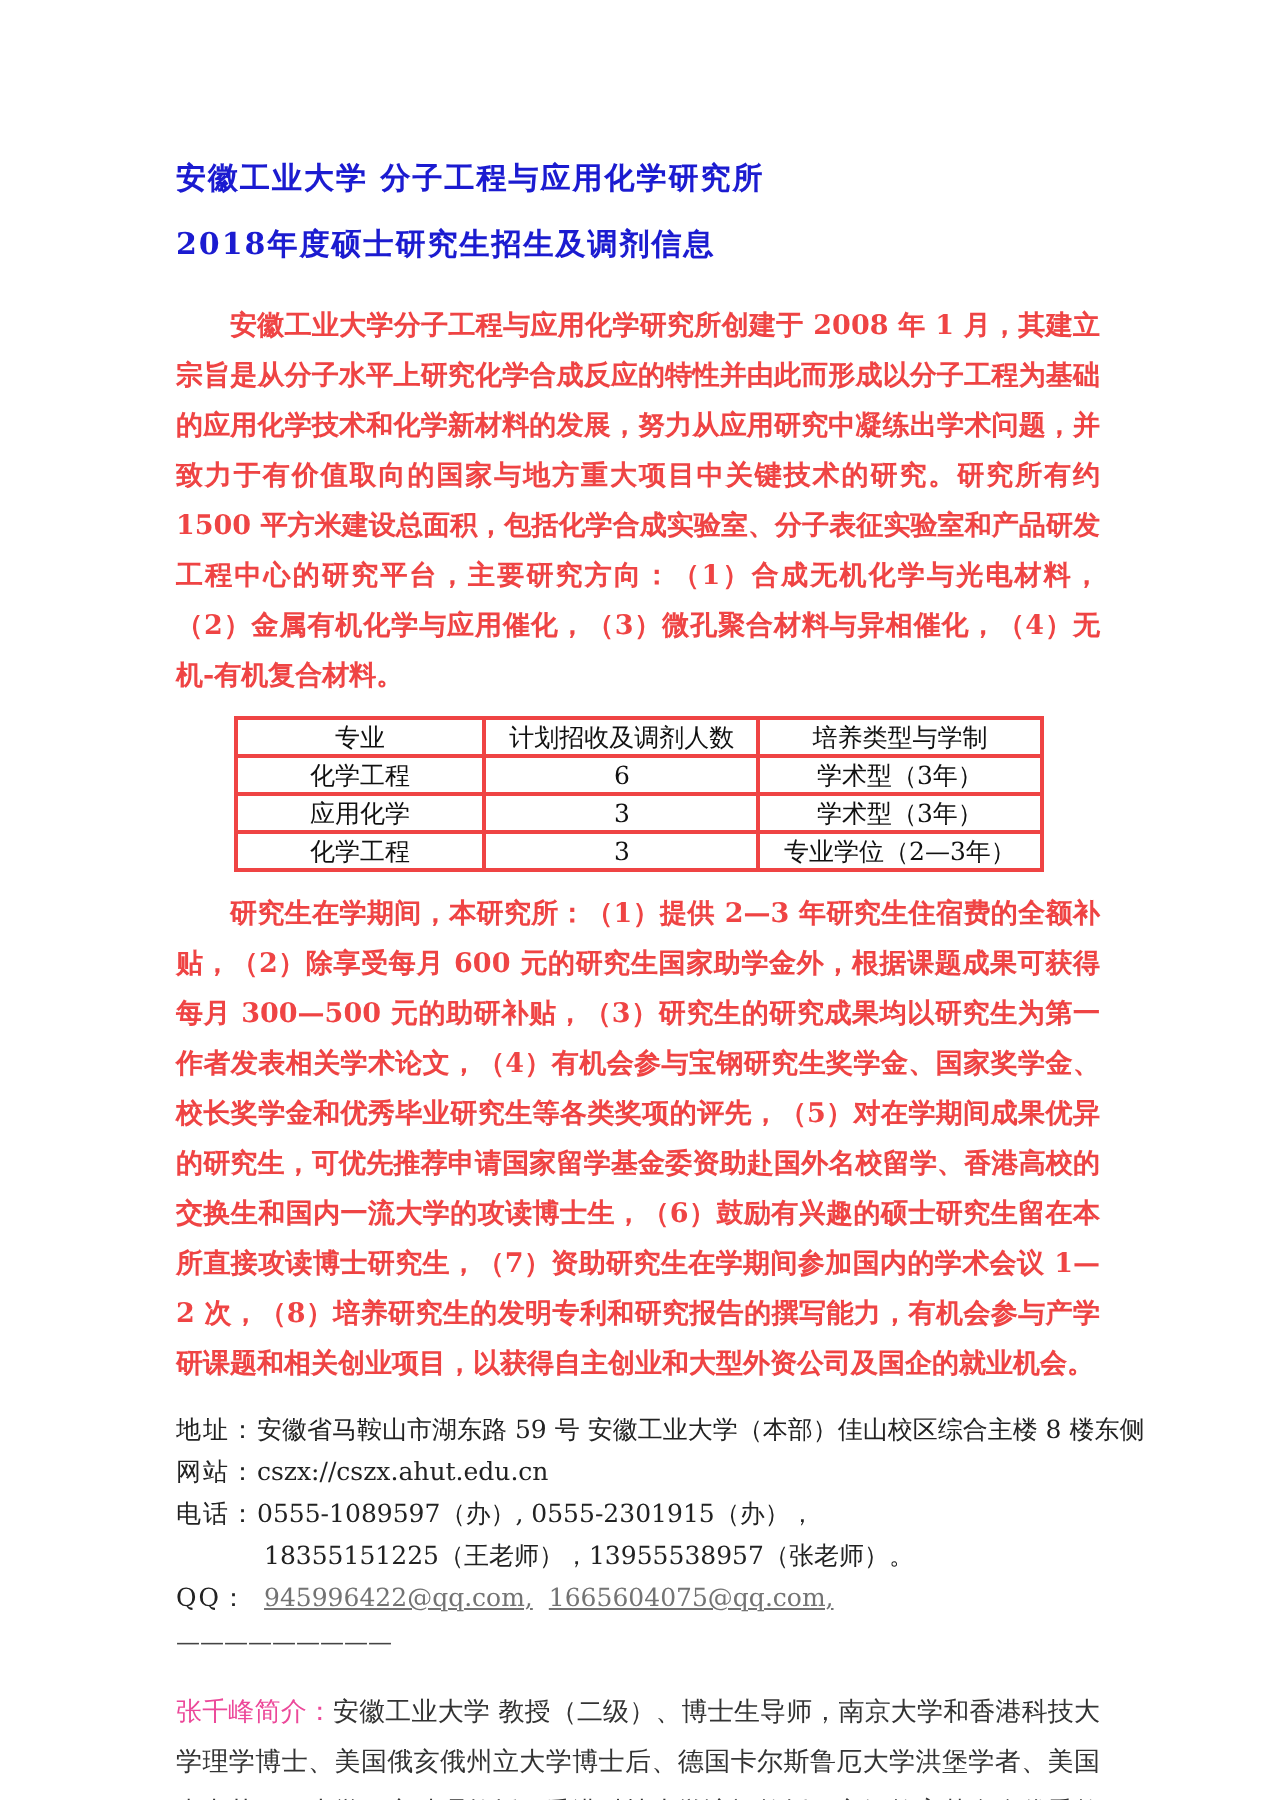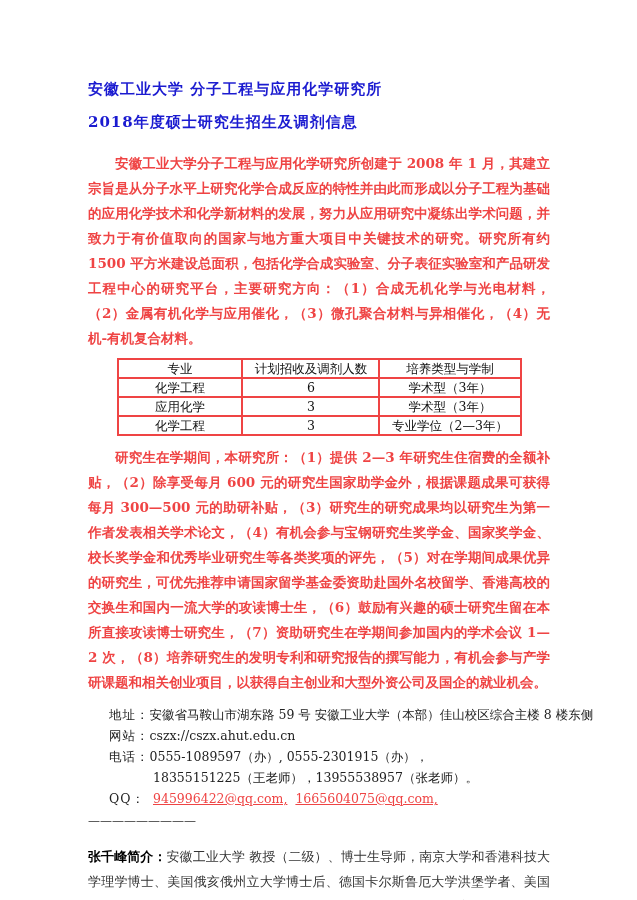--- a/index.html
+++ b/index.html
@@ -49,25 +49,25 @@
     line-height: 15px;
   }
   col.c1 { width: 31%; } col.c2 { width: 34%; } col.c3 { width: 35%; }
   .contact {
     margin-top: 9px;
     font-size: 12.5px;
     font-weight: normal;
     line-height: 21px;
     color: #222222;
   }
-  .contact .row { white-space: nowrap; margin-left: 21px; }
+  .contact .row { white-space: nowrap; }
   .contact .label { letter-spacing: 1px; }
   .contact .indent { padding-left: 44px; }
   .qq-link {
-    color: #ef4444;
+    color: #737373;
     text-decoration: underline;
     cursor: pointer;
   }
   .qq-gap { display: inline-block; width: 8px; }
   .dash-sep {
     font-size: 12px;
     color: #444444;
     line-height: 18px;
     margin: 3px 0 0 0;
     letter-spacing: 0px;
@@ -75,22 +75,22 @@
   }
   .bio {
     margin-top: 14px;
     font-size: 13px;
     line-height: 25px;
     text-align: justify;
     color: #333333;
     font-weight: normal;
   }
   .bio .bio-name {
-    font-weight: bold;
-    color: #000000;
+    font-weight: normal;
+    color: #ec4899;
   }
 </style>
 </head>
 <body>
 
 <div class="page">
 
   <h1 class="title">安徽工业大学 分子工程与应用化学研究所</h1>
   <h2 class="title second">2018年度硕士研究生招生及调剂信息</h2>
 

